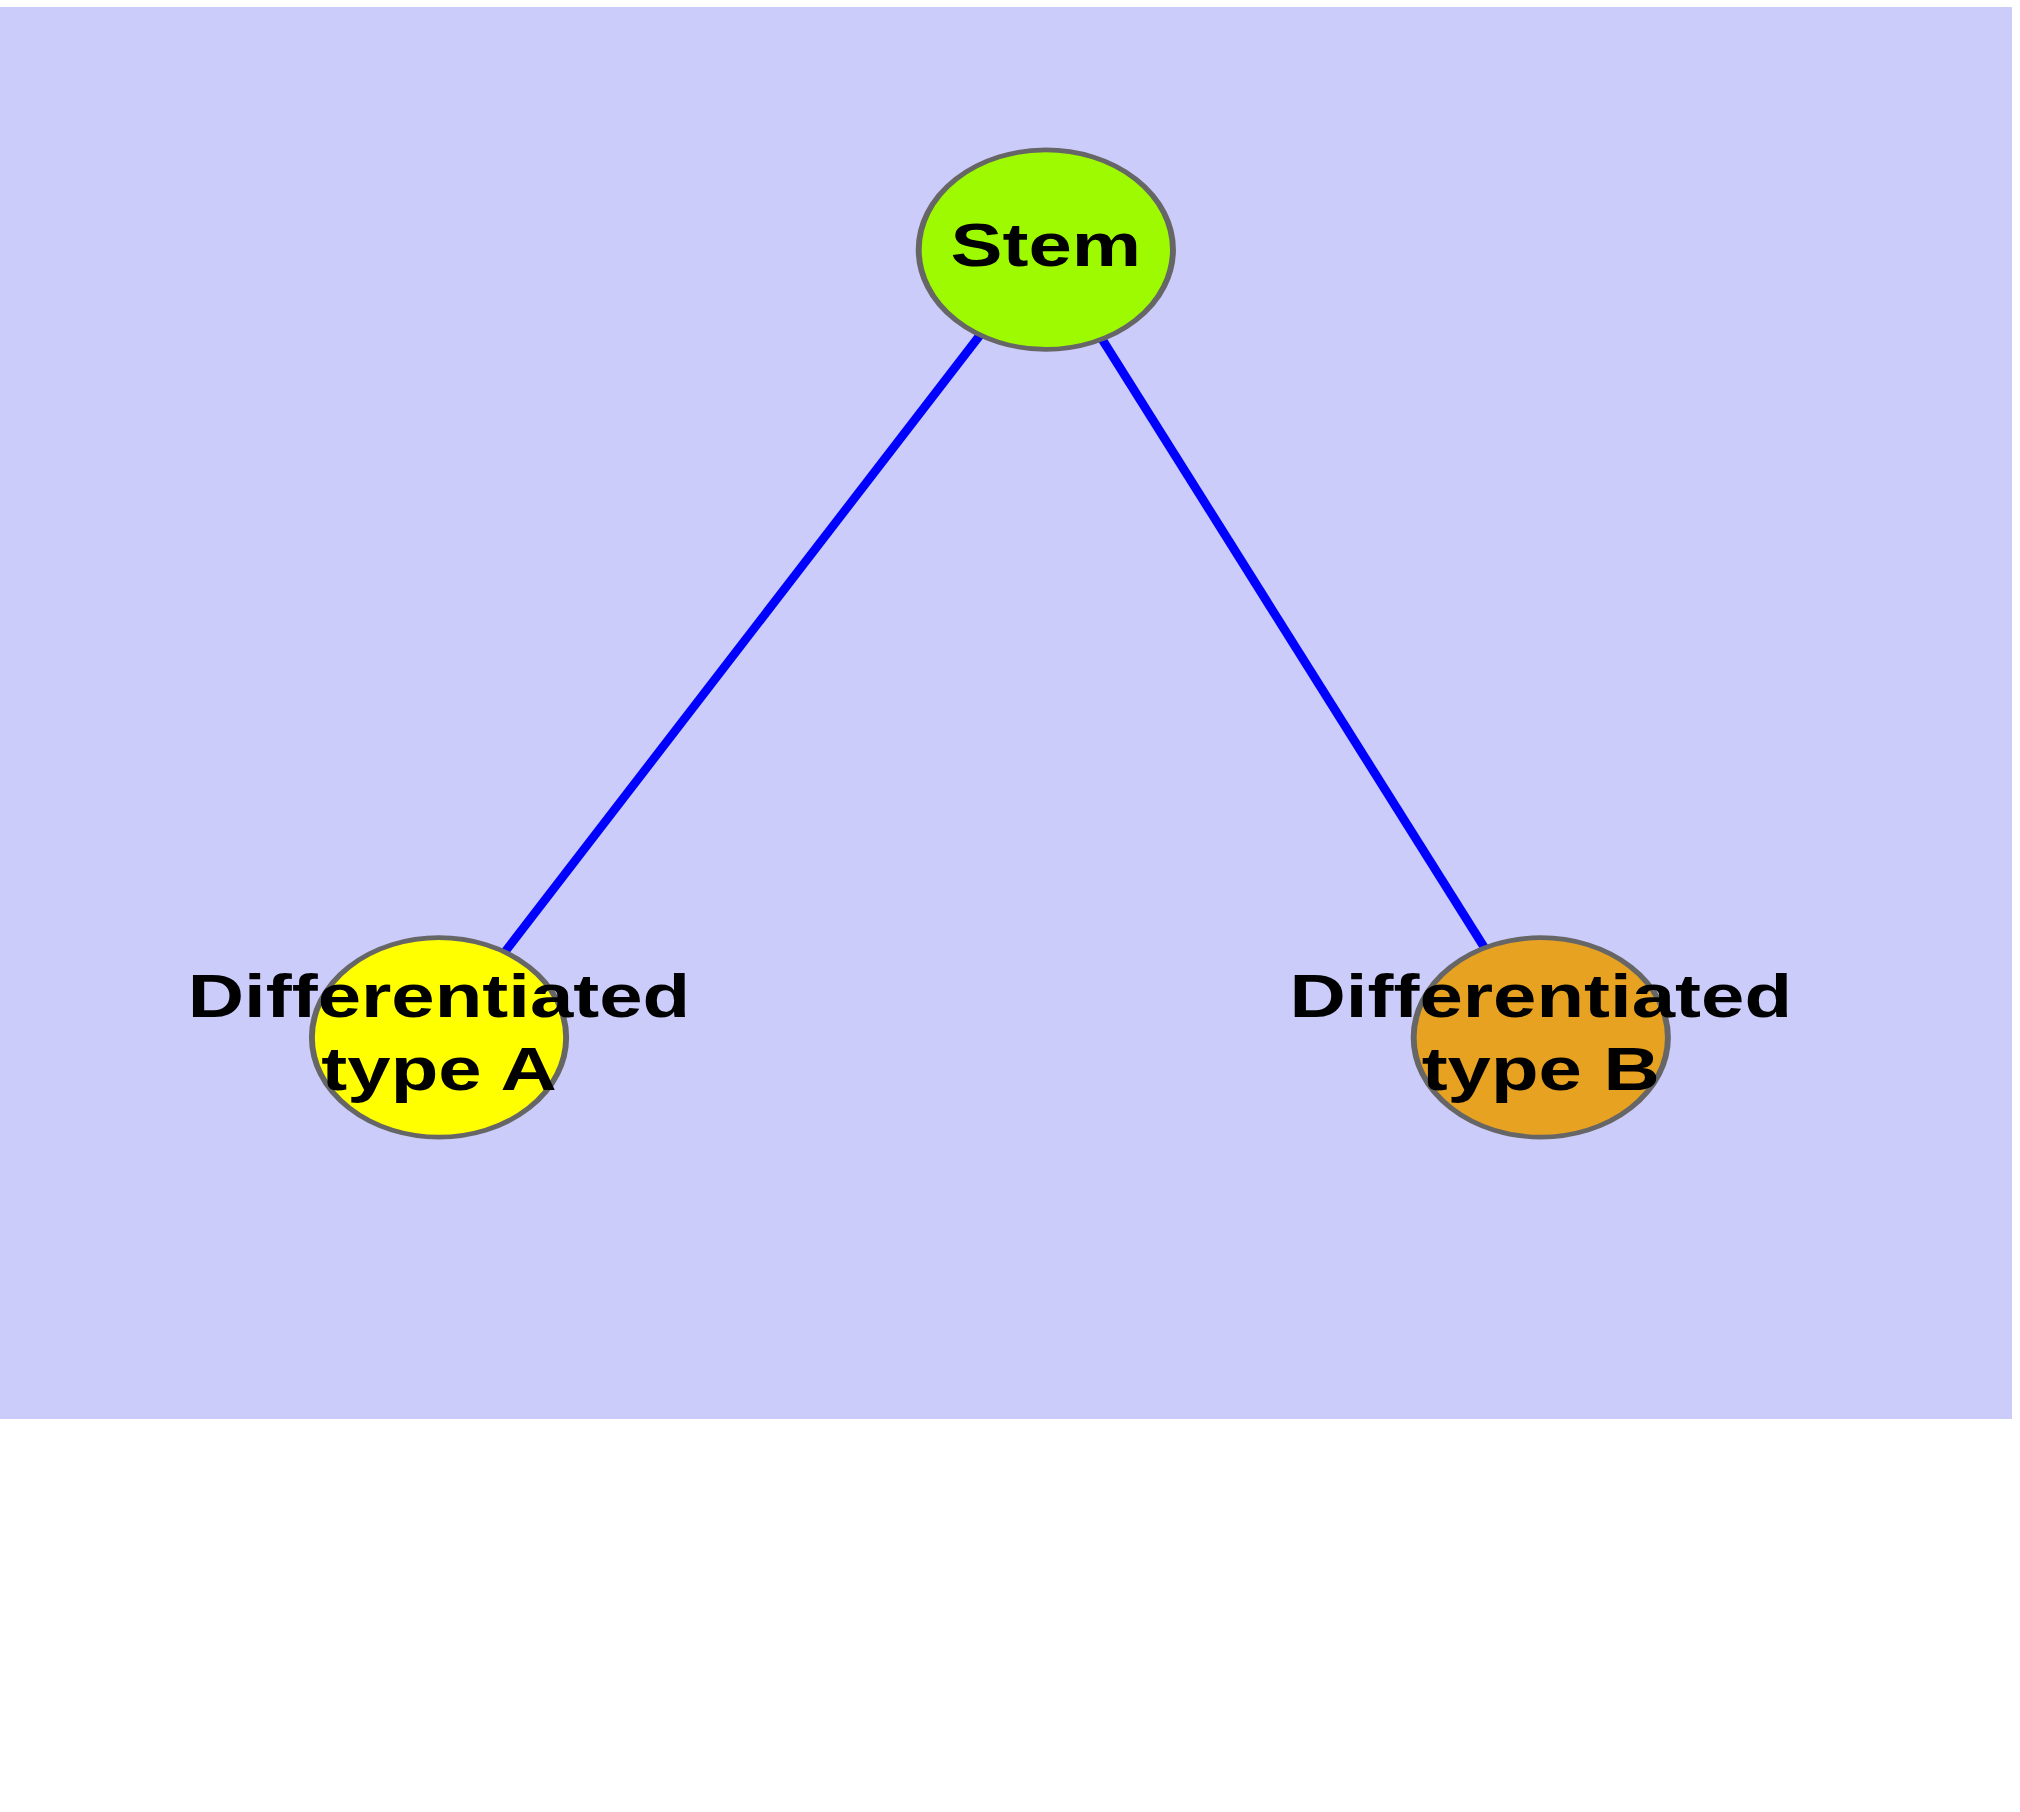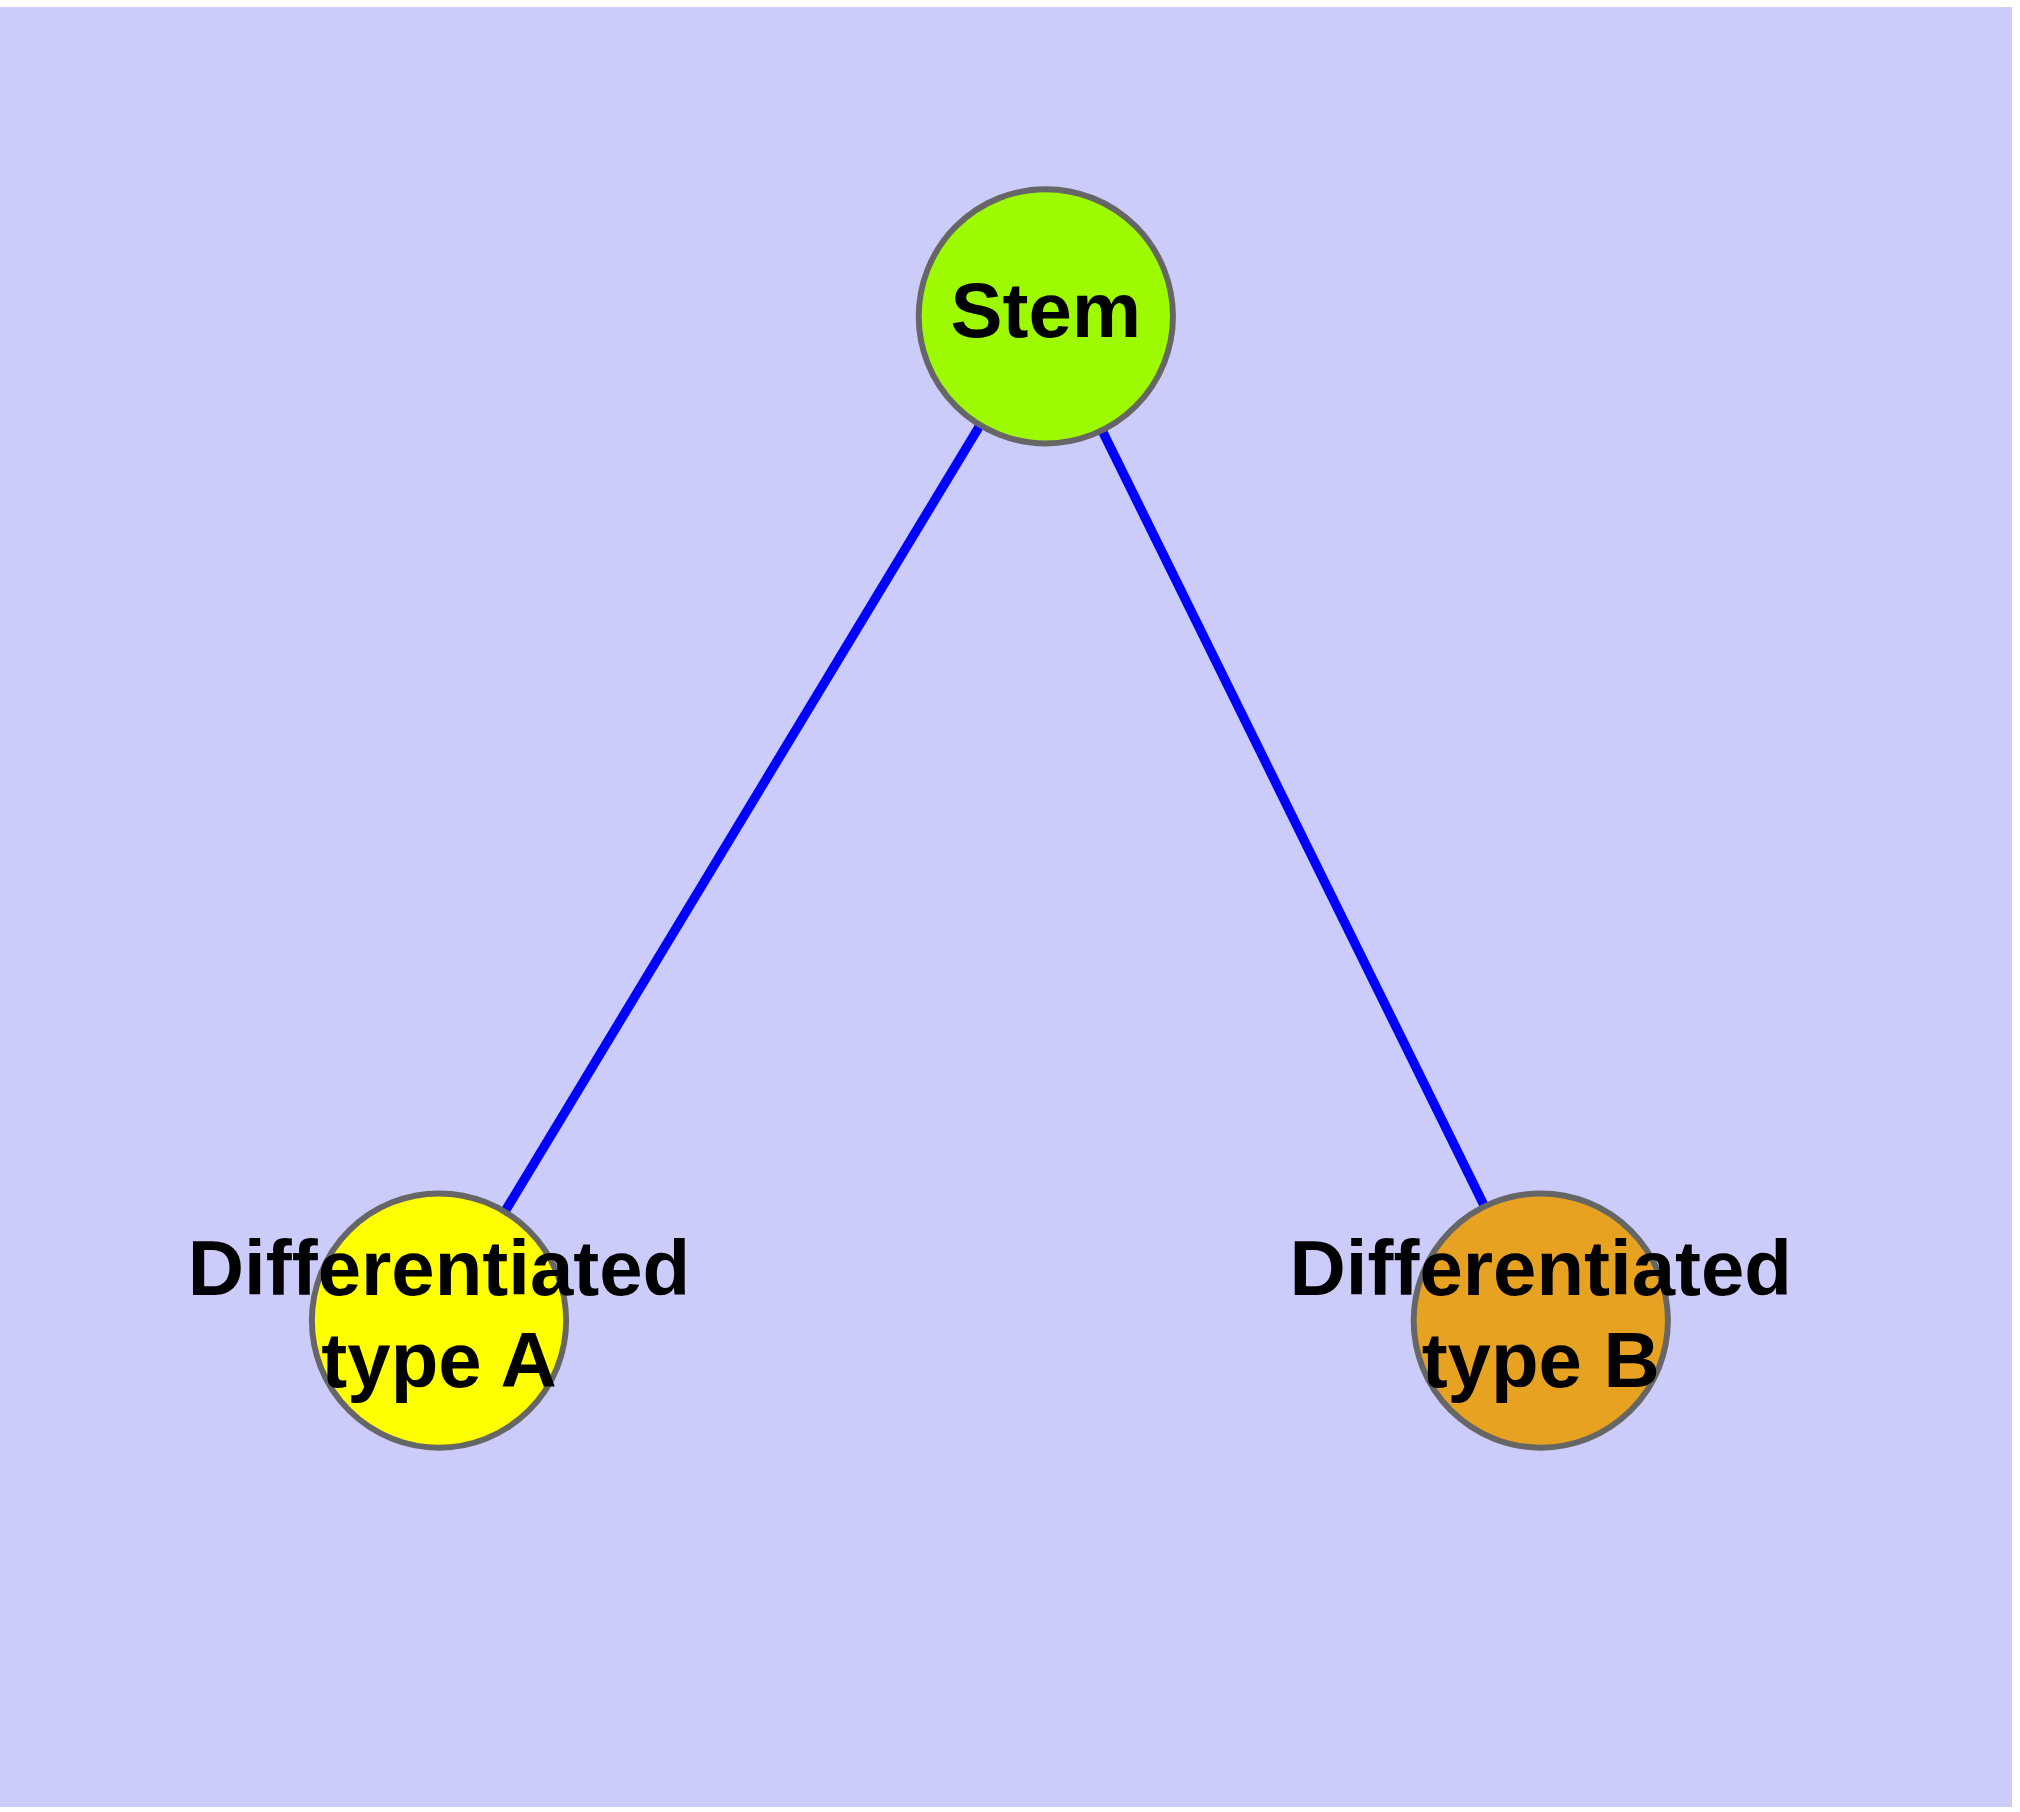--- a/index.html
+++ b/index.html
@@ -14,21 +14,21 @@
     height: 1812px;
     background: #ffffff;
     overflow: hidden;
     font-family: "Liberation Sans", sans-serif;
   }
   #plot-area {
     position: absolute;
     left: 0px;
     top: 6.8px;
     width: 2012px;
-    height: 1800px;
+    height: 1412px;
     background: #ccccfa;
   }
   #graph-svg {
     position: absolute;
     left: 0;
     top: 0;
     width: 100%;
     height: 100%;
     display: block;
   }

